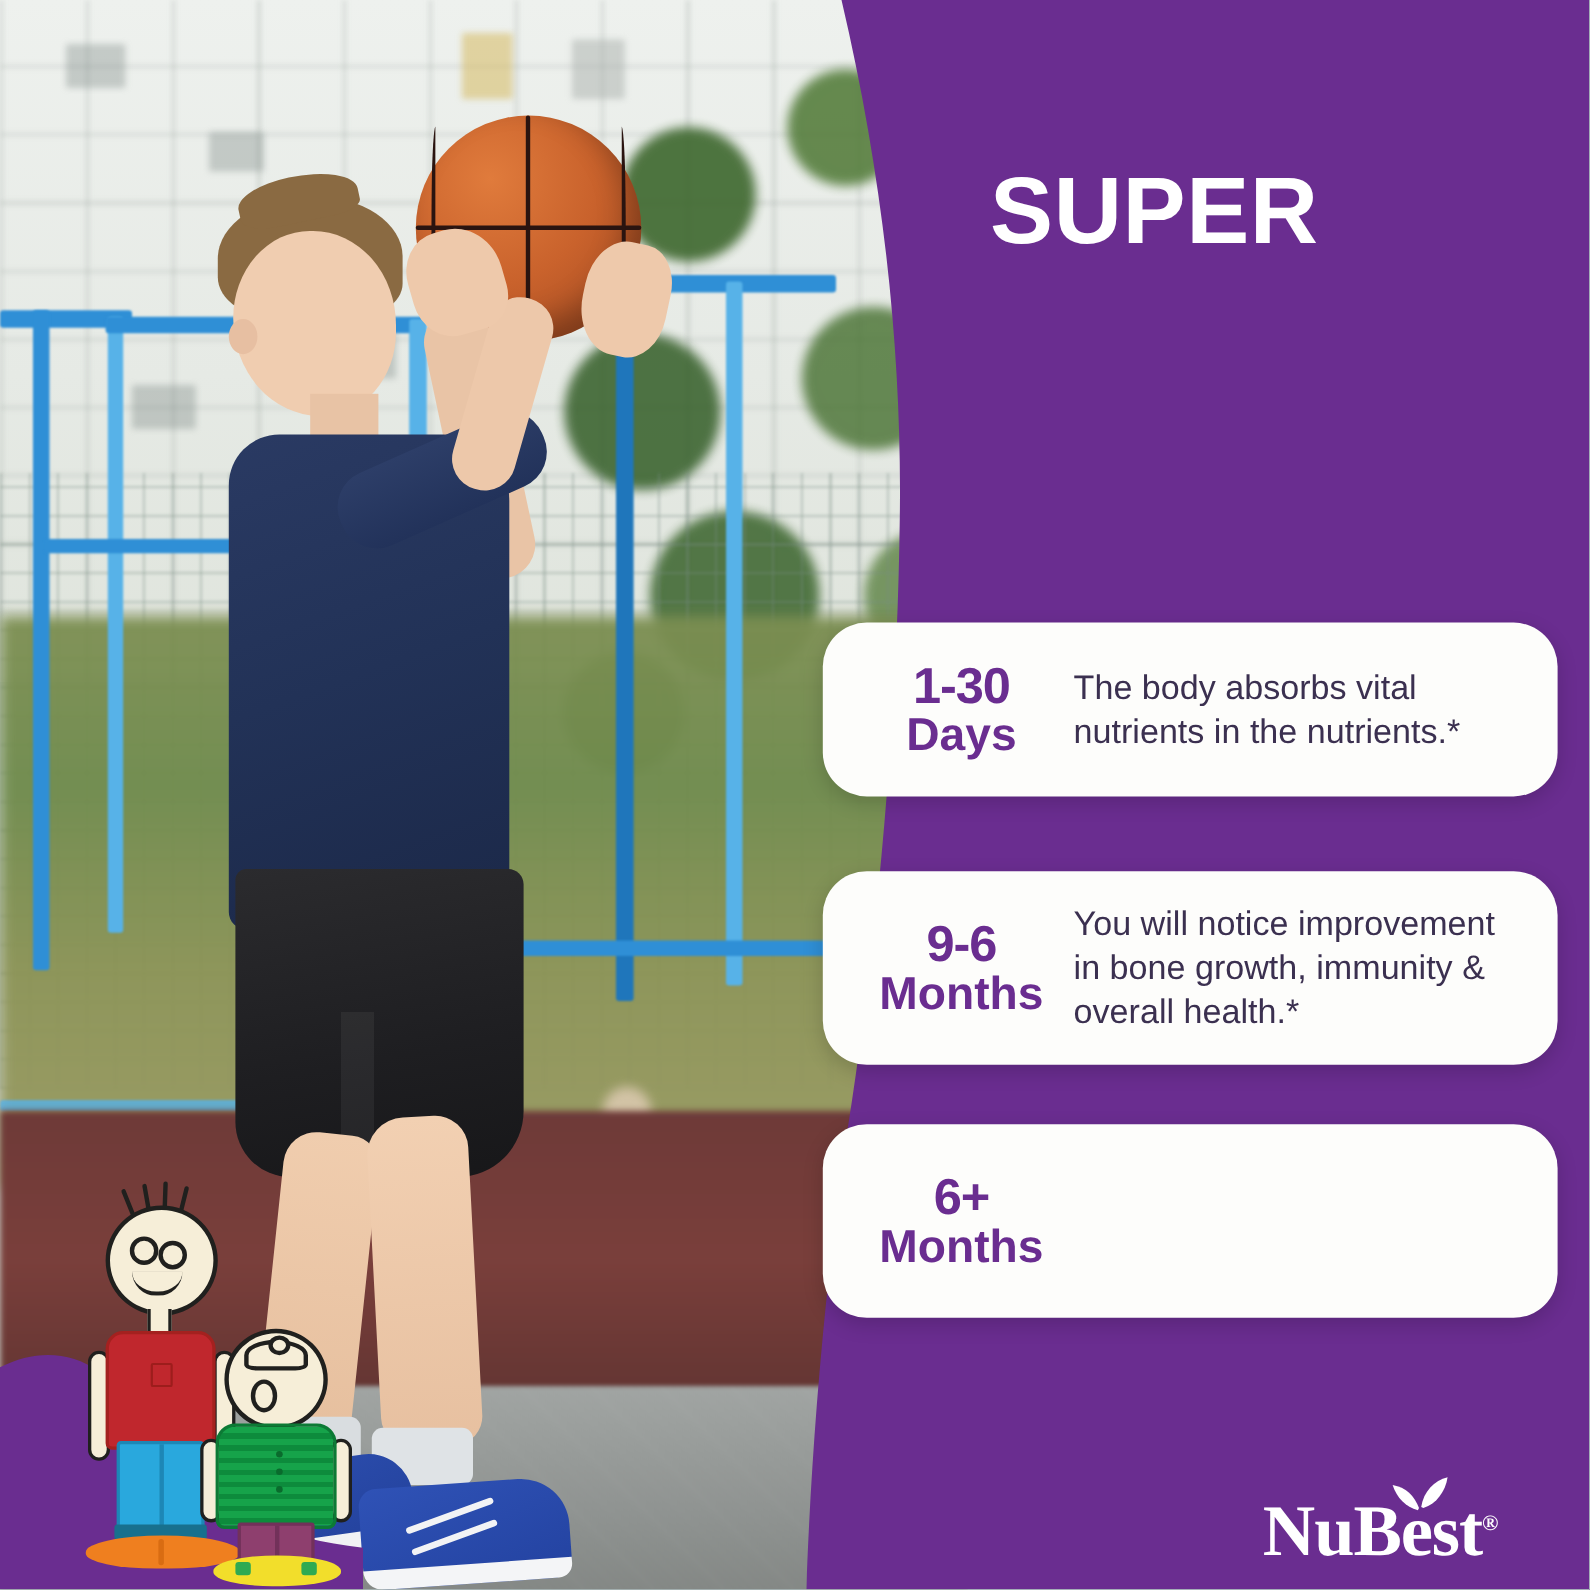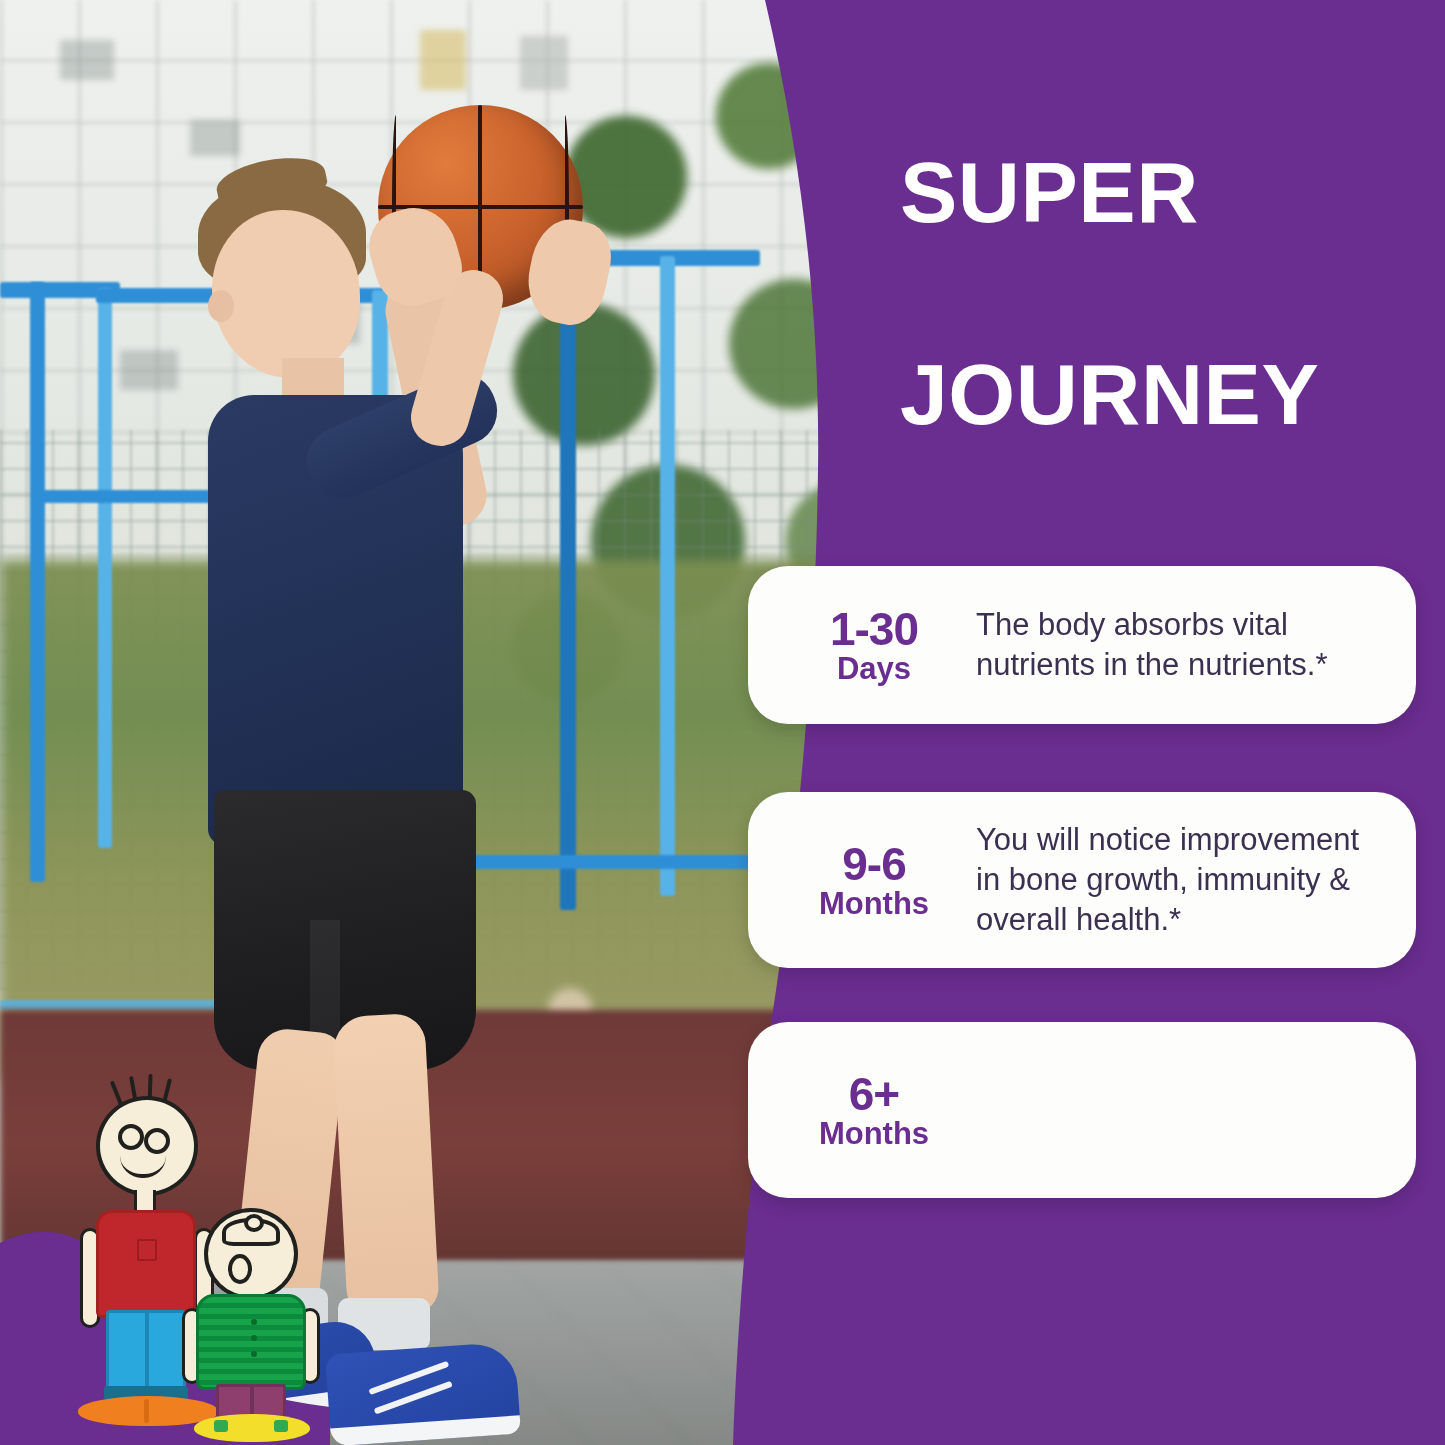--- a/index.html
+++ b/index.html
@@ -208,21 +208,21 @@
   #card-2{top:1022px;height:176px;}
 
   .card-term{
     width:192px;flex:0 0 192px;
     text-align:center;
     color:#6A2D90;
     font-weight:700;
     line-height:1.02;
   }
   .card-term .big{display:block;font-size:46px;letter-spacing:-1px;}
-  .card-term .unit{display:block;font-size:31px;margin-top:0;}
+  .card-term .unit{display:block;font-size:42px;margin-top:0;}
   .card-desc{
     flex:1;
     color:#3B3050;
     font-size:31px;
     line-height:40px;
     padding-left:6px;
   }
 
   
   .logo{
@@ -357,21 +357,20 @@
       </div>
     </div>
   </div>
 
   <div class="panel"></div>
   <div class="ground"></div>
 
   <div class="heading">
     <span>SUPER</span><br>
     <br>
-    <span>JOURNEY</span>
   </div>
 
   <div class="card" id="card-0">
     <div class="card-term">
       <span class="big">1-30</span>
       <span class="unit">Days</span>
     </div>
     <div class="card-desc">The body absorbs vital nutrients in the nutrients.*</div>
   </div>
 
@@ -383,20 +382,27 @@
     <div class="card-desc">You will notice improvement in bone growth, immunity &amp; overall health.*</div>
   </div>
 
   <div class="card" id="card-2">
     <div class="card-term">
       <span class="big">6+</span>
       <span class="unit">Months</span>
     </div>
   </div>
 
+  <div class="logo">
+    <span>NuBest</span><span class="reg">®</span>
+    <svg class="leaf" viewBox="0 0 54 34">
+      <path d="M28 30 C30 16, 40 6, 52 3 C50 16, 42 27, 30 31 Z" fill="#ffffff"></path>
+      <path d="M26 31 C22 20, 14 12, 2 10 C6 22, 14 30, 25 33 Z" fill="#ffffff"></path>
+    </svg>
+  </div>
 
   <div class="toon" id="toon-tall">
     <div class="t-hair">
       <i style="left:4px;top:6px;transform:rotate(-22deg);"></i>
       <i style="left:20px;top:2px;transform:rotate(-10deg);"></i>
       <i style="left:36px;top:0px;transform:rotate(2deg);"></i>
       <i style="left:52px;top:4px;transform:rotate(14deg);"></i>
     </div>
     <div class="t-head"></div>
     <div class="t-eyes">

